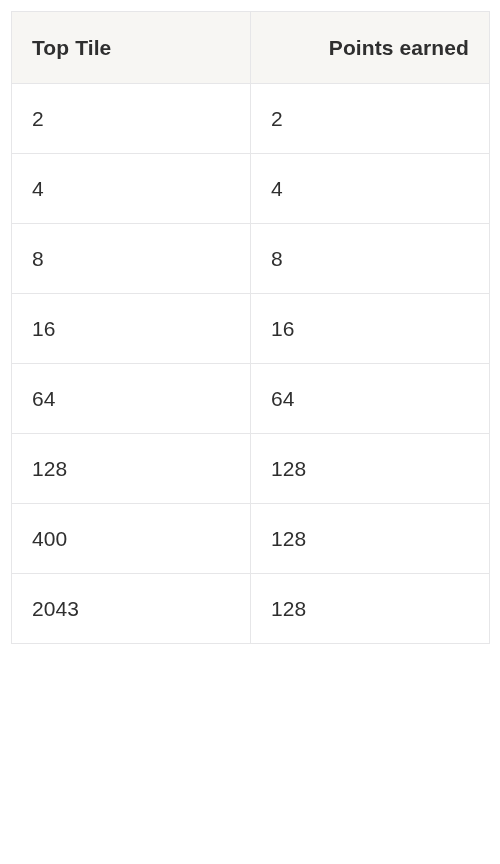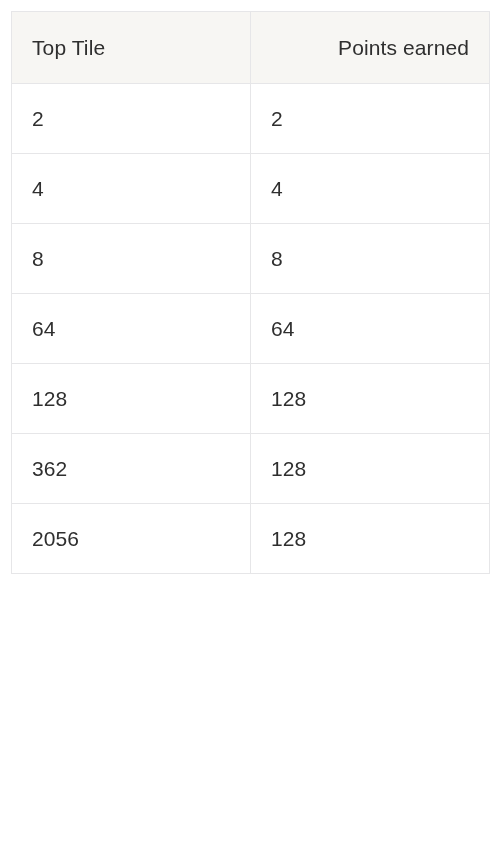--- a/index.html
+++ b/index.html
@@ -38,21 +38,21 @@
     background: #f7f6f3;
   }
 
   table.data-table th {
     box-sizing: border-box;
     height: 72px;
     padding: 0 20px;
     text-align: left;
     vertical-align: middle;
     font-size: 21px;
-    font-weight: 400;
+    font-weight: 700;
     color: #2f2f2f;
     border-right: 1px solid #e6e6e8;
     border-bottom: 1px solid #e6e6e8;
     letter-spacing: 0.1px;
     white-space: nowrap;
     overflow: hidden;
   }
   table.data-table th:last-child { border-right: none; text-align: right; }
 
   table.data-table td {
@@ -96,30 +96,34 @@
         </tr>
         <tr>
           <td>4</td>
           <td>4</td>
         </tr>
         <tr>
           <td>8</td>
           <td>8</td>
         </tr>
         <tr>
+          <td>16</td>
+          <td>16</td>
+        </tr>
+        <tr>
           <td>64</td>
           <td>64</td>
         </tr>
         <tr>
           <td>128</td>
           <td>128</td>
         </tr>
         <tr>
-          <td>362</td>
+          <td>400</td>
           <td>128</td>
         </tr>
         <tr>
-          <td>2056</td>
+          <td>2043</td>
           <td>128</td>
         </tr>
       </tbody>
   </table>
 </div>
 
 </body></html>

